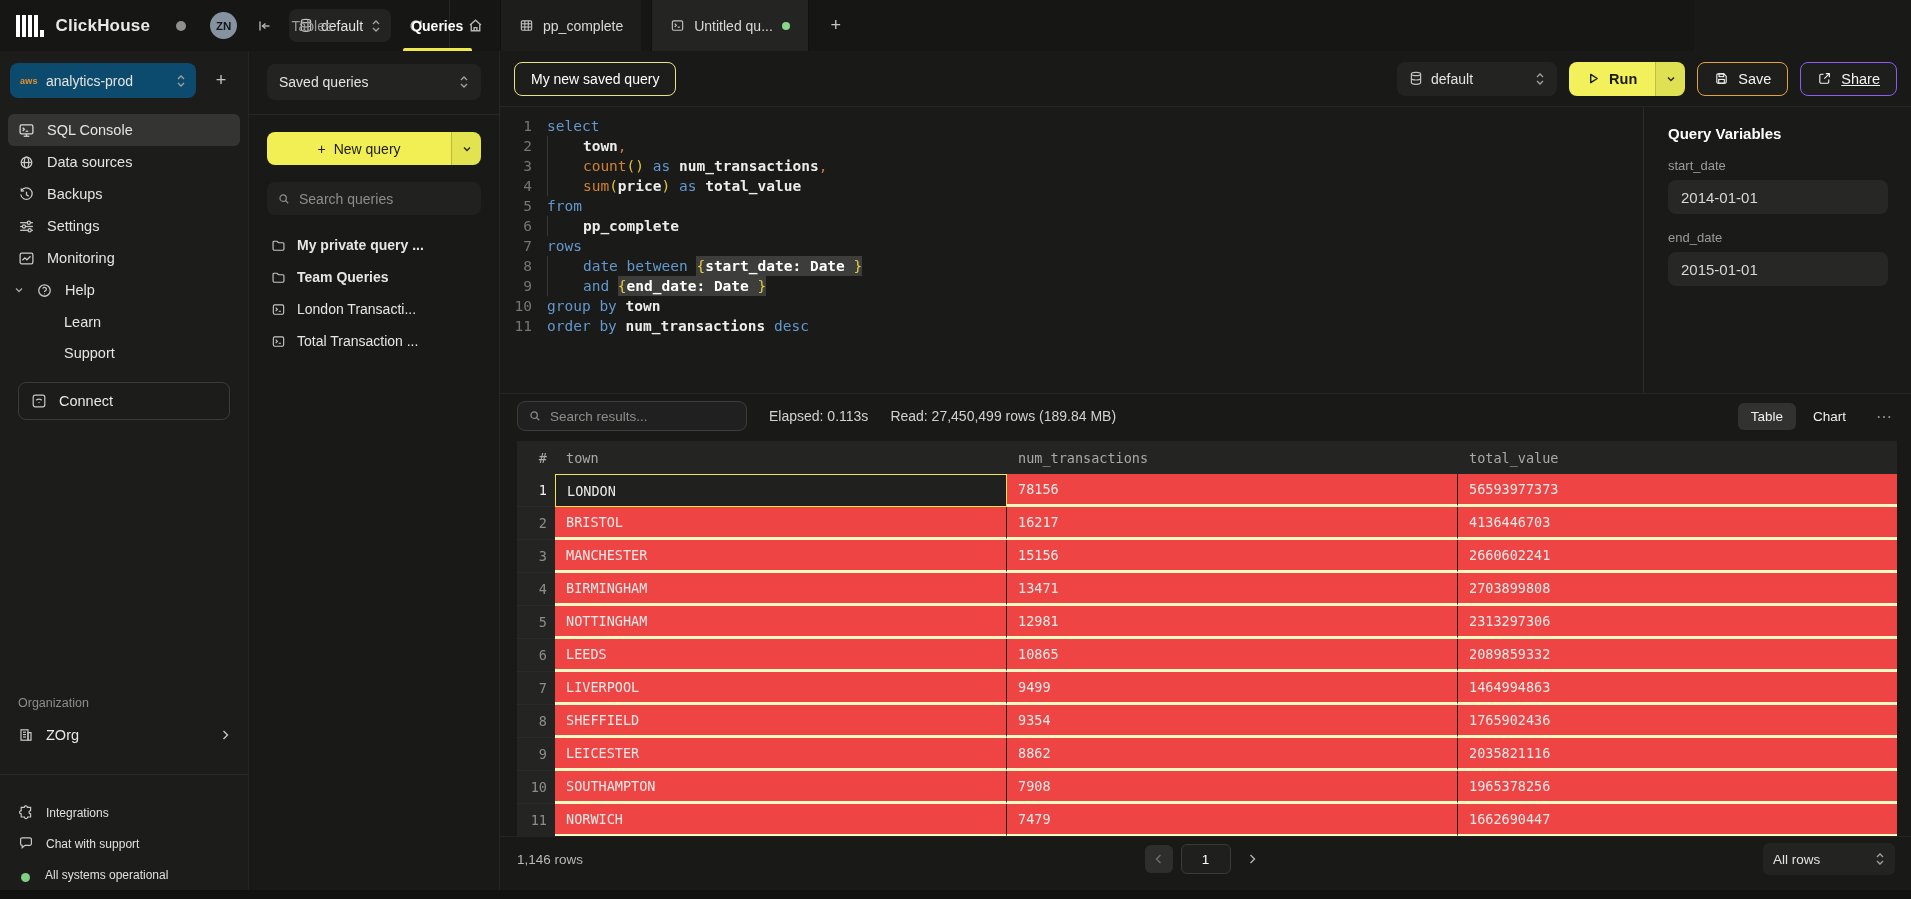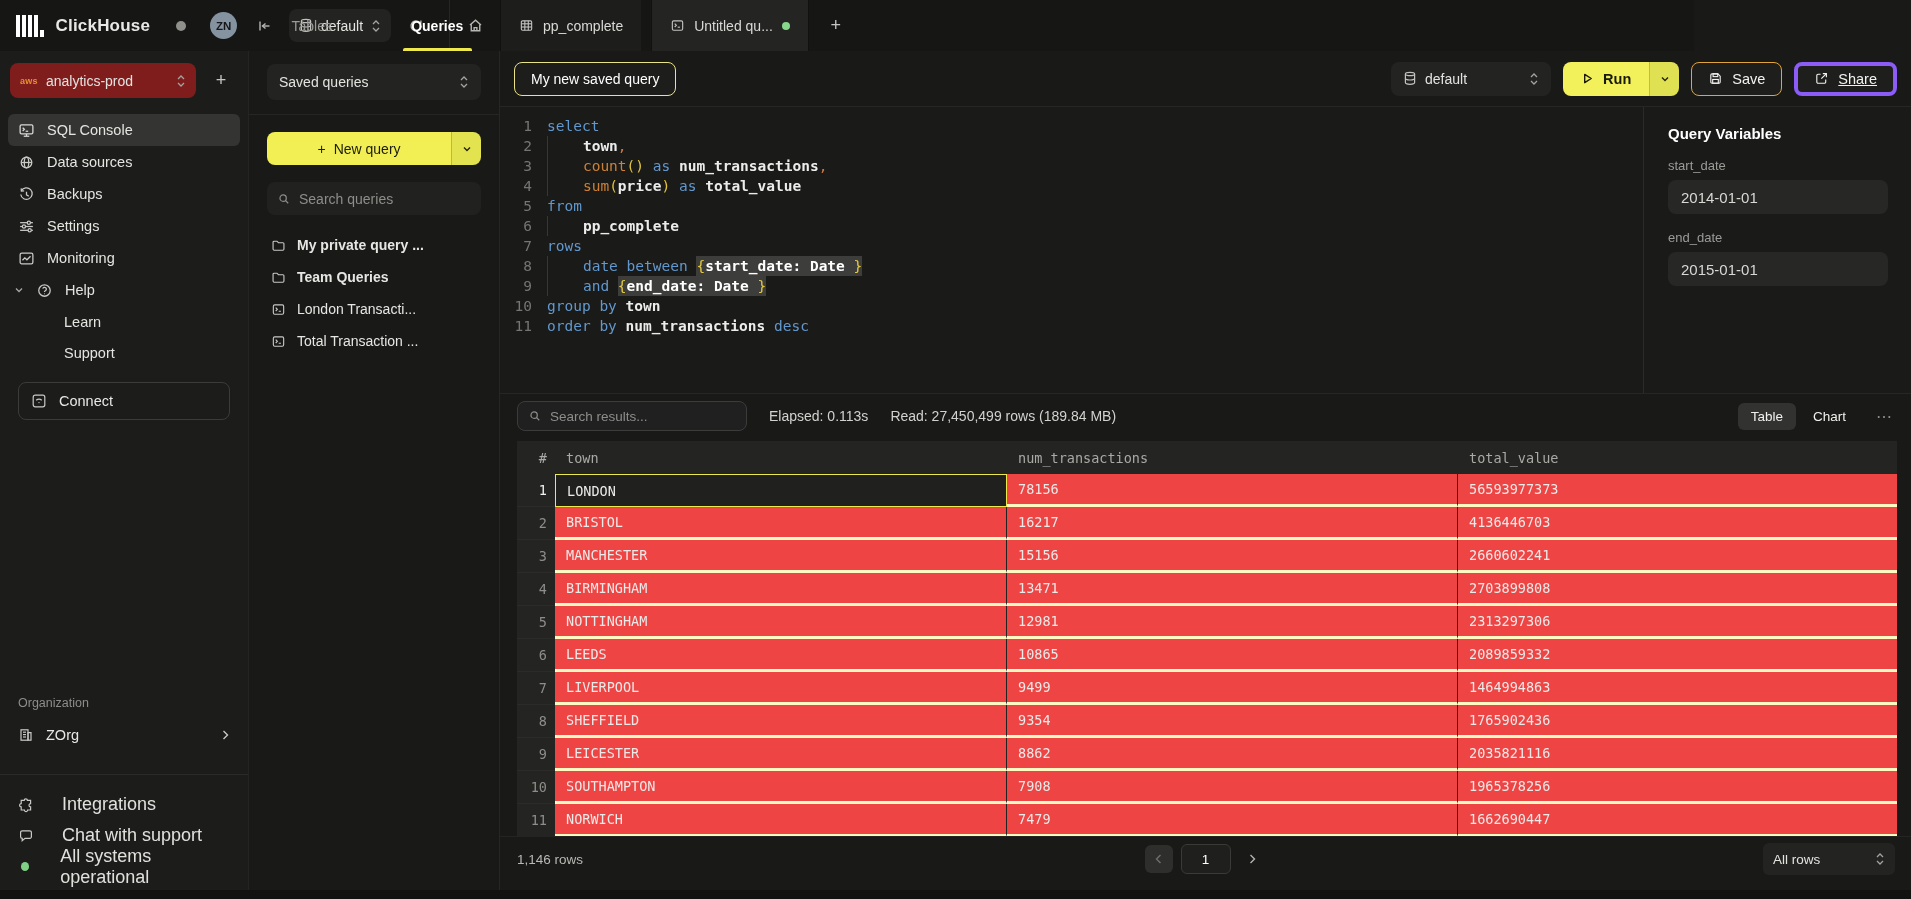--- a/index.html
+++ b/index.html
@@ -26,36 +26,36 @@
   #topbar-divider { width:1px; background:#262625; height:51px; margin-left:8px; }
   .doc-tab { display:flex; align-items:center; gap:9px; height:51px; padding:0 18px; font-size:14px; color:#d9d9d6; cursor:pointer; }
   .doc-tab.bg1 { background:#1d1d1c; border-left:1px solid #111; }
   .doc-tab.active { background:#242423; border-left:1px solid #111; border-right:1px solid #111; }
   .green-dot { width:8px; height:8px; border-radius:50%; background:#87d68b; }
   .plus-btn { width:34px; height:34px; display:flex; align-items:center; justify-content:center; color:#c5c5c2; font-size:18px; cursor:pointer; }
 
   
   #sidebar { position:absolute; left:0; top:51px; width:249px; height:848px; background:#1c1c1b; border-right:1px solid #242423; }
   #workspace-row { display:flex; align-items:center; gap:8px; padding:12px 10px 10px 10px; }
-  #workspace-select { flex:1; display:flex; align-items:center; gap:8px; background:#7f1d1d; border-radius:8px; height:35px; padding:0 10px; cursor:pointer;justify-content:flex-end; }
+  #workspace-select { flex:1; display:flex; align-items:center; gap:8px; background:#0c4a6e; border-radius:8px; height:35px; padding:0 10px; cursor:pointer;justify-content:flex-end; }
   #workspace-select .lbl { flex:1; font-size:14px; color:#e3e3e0; }
   .aws-mark { font-size:9px; font-weight:700; color:#e8912d; letter-spacing:.3px; }
   .nav { padding:6px 8px; }
   .nav-item { display:flex; align-items:center; gap:12px; height:32px; padding:0 10px; border-radius:6px; font-size:14.5px; color:#e4e4e1; cursor:pointer; }
   .nav-item.active { background:#343433; }
   .nav-item .chev-pre { width:10px; margin-left:-4px; color:#a7a7a4; }
   .nav-sub { padding:0 8px; }
   .nav-sub .sub-item { display:flex; align-items:center; height:31px; padding-left:48px; font-size:14.5px; color:#e4e4e1; border-radius:6px; cursor:pointer; }
   #connect-btn { margin:14px 10px 0 10px; display:flex; align-items:center; gap:12px; height:38px; padding:0 12px; border:1px solid #3b3b3a; border-radius:8px; font-size:14.5px; cursor:pointer; }
   #org-section { position:absolute; left:0; top:645px; width:100%; }
   .org-label { padding:0 18px; font-size:12.5px; color:#8d8d8a; }
   #org-row { display:flex; align-items:center; gap:12px; height:34px; margin:8px 8px 0 8px; padding:0 10px; font-size:14.5px; border-radius:6px; cursor:pointer; }
   #org-row .spacer { flex:1; }
   #sidebar-footer { position:absolute; left:0; top:723px; width:100%; border-top:1px solid #2a2a29; padding:14px 8px 0 8px; }
-  .foot-item { display:flex; align-items:center; gap:28px; height:31px; padding:0 10px; font-size:18px; color:#e0e0dd; border-radius:6px; cursor:pointer; }
+  .foot-item { display:flex; align-items:flex-end; gap:12px; height:31px; padding:0 10px; font-size:12px; color:#e0e0dd; border-radius:6px; cursor:pointer; }
   .status-dot { width:9px; height:9px; border-radius:50%; background:#7fcf84; margin:0 3px; }
 
   
   #qpanel { position:absolute; left:249px; top:51px; width:251px; height:848px; background:#191918; border-right:1px solid #262625; }
   #qpanel-tabs { position:absolute; left:0; top:-51px; width:251px; height:51px; display:flex; }
   .qtab { flex:1; display:flex; align-items:center; justify-content:center; font-size:14px; color:#9a9a97; cursor:pointer; position:relative; }
   .qtab.active { color:#fff; font-weight:700; }
   .qtab.active::after { content:""; position:absolute; left:28px; right:28px; bottom:0; height:3px; background:#efe94e; border-radius:2px 2px 0 0; }
   #qpanel-head { padding:13px 18px 14px 18px; border-bottom:1px solid #262625; }
   #saved-queries-select { display:flex; align-items:center; justify-content:space-between; background:#232322; border-radius:8px; height:36px; padding:0 12px; cursor:pointer; }
@@ -75,21 +75,21 @@
   #main-toolbar { position:absolute; left:500px; top:51px; width:1411px; height:56px; border-bottom:1px solid #262625; display:flex; align-items:center; padding:0 14px 0 14px; background:#191918; }
   #saved-query-chip { display:flex; align-items:center; height:34px; padding:0 16px; border:1.5px solid #e9e387; border-radius:8px; font-size:14px; color:#fff; background:#1d1d1c; cursor:pointer; }
   #toolbar-right { margin-left:auto; display:flex; align-items:center; gap:12px; }
   #db-select { display:flex; align-items:center; gap:8px; background:#232322; border-radius:8px; height:34px; padding:0 12px; min-width:160px; cursor:pointer; }
   #db-select .lbl { flex:1; font-size:14px; color:#e3e3e0; }
   #run-btn { display:flex; align-items:stretch; height:34px; border-radius:8px; overflow:hidden; cursor:pointer; }
   #run-btn .main { display:flex; align-items:center; gap:9px; padding:0 18px; background:#f2f15c; color:#191904; font-size:14.5px; font-weight:600; }
   #run-btn .caret { width:30px; background:#dfe052; border-left:1px solid rgba(0,0,0,.15); display:flex; align-items:center; justify-content:center; color:#26260c; }
   .ghost-btn { display:flex; align-items:center; gap:9px; height:34px; padding:0 16px; border-radius:8px; background:#1e1e1d; font-size:14.5px; font-weight:500; color:#f2f2ef; cursor:pointer; }
   #save-btn { border:1.5px solid #e0a43c; }
-  #share-btn { border:4px solid #8b5cf6;text-decoration:underline; }
+  #share-btn { border:1px solid #8b5cf6;text-decoration:underline; }
 
   
   #editor { position:absolute; left:500px; top:107px; width:1143px; height:286px; background:#1a1a19; padding:9px 0 0 6px; }
   .code-line { display:flex; white-space:pre; font-family:"DejaVu Sans Mono", monospace; font-size:14.5px; line-height:20px; }
   .code-line .ln { width:26px; text-align:right; color:#757572; margin-right:15px; flex:0 0 auto; }
   .seg-kw { color:#6298cd; }
   .seg-fn { color:#cd8136; }
   .seg-id { color:#ececea; font-weight:700; }
   .seg-pn { color:#dfc33c; }
   .seg-cm { color:#cd7a45; }

